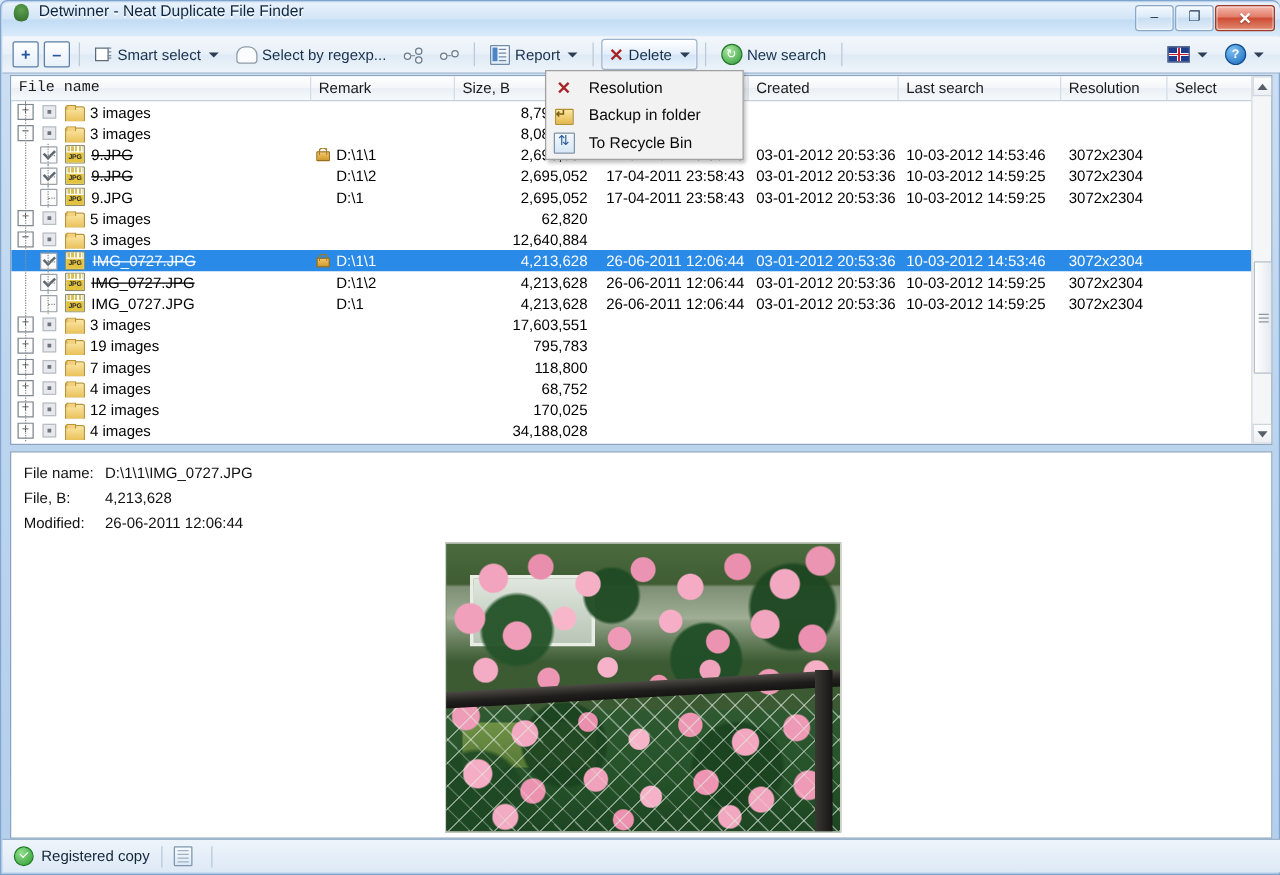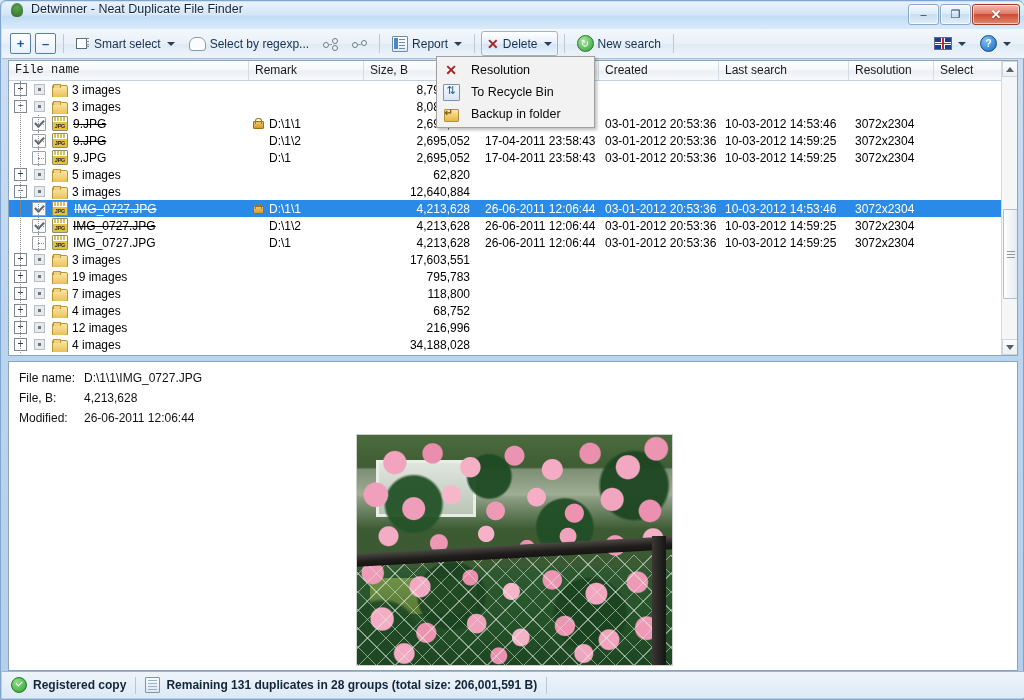--- a/index.html
+++ b/index.html
@@ -297,21 +297,21 @@
       radial-gradient(circle at 72% 95%,#f2a7c0 0 2.8%,transparent 3.2%);
   }
 
   
   #statusbar{
     position:absolute;left:1px;bottom:1px;width:1022px;height:26px;
     background:linear-gradient(to bottom,#eef4fa,#dde9f6);
     border-top:1px solid #9db4cd;
     display:flex;align-items:center;
   }
-  .sb-cell{display:flex;align-items:center;height:100%;padding:0 9px;font-size:12px;color:#12263a;white-space:nowrap;font-weight:bold;}
+  .sb-cell{display:flex;align-items:center;height:100%;padding:0 9px;font-size:12px;color:#12263a;white-space:nowrap;}
   .sb-div{width:1px;height:17px;background:#b9c8d9;}
   .ok-ico{
     width:14px;height:14px;border-radius:50%;margin-right:6px;flex:0 0 auto;
     background:radial-gradient(circle at 35% 30%,#8fe08a,#2f9a33);
     border:1px solid #1f7a24;position:relative;
   }
   .ok-ico:after{
     content:"";position:absolute;left:3.5px;top:3px;width:5px;height:2.5px;
     border-left:1.7px solid #fff;border-bottom:1.7px solid #fff;transform:rotate(-45deg);
   }
@@ -807,21 +807,21 @@
             <span class="tgl">+</span>
             <span style="display: inline-block; width: 7px;"></span>
             <span class="dotbox">
               <i></i>
             </span>
             <span style="display: inline-block; width: 7px;"></span>
             <span class="folder"></span>
             <span style="margin-left: 5px;">12 images</span>
           </div>
           <div class="cell" style="width: 115px; display: flex; align-items: center;"></div>
-          <div class="cell c-size" style="width: 115px;">216,996</div>
+          <div class="cell c-size" style="width: 115px;">170,025</div>
           <div class="cell" style="width: 120px; padding-left: 6px;"></div>
           <div class="cell" style="width: 120px; padding-left: 6px;"></div>
           <div class="cell" style="width: 130px; padding-left: 6px;"></div>
           <div class="cell" style="width: 85px; padding-left: 6px;"></div>
           <div class="cell" style="width: 80px; padding-left: 6px;"></div>
         </div>
         <div class="row">
           <div class="cell c-name" style="width: 240px;">
             <span style="display: inline-block; width: 5px;"></span>
             <span class="tgl">+</span>
@@ -873,29 +873,29 @@
     </div>
   </div>
 
   <div id="delete-menu">
     <div class="mi">
       <span class="mi-ico x-ico">✕</span>
       <span class="mi-lb">Resolution</span>
     </div>
     <div class="mi">
       <span class="mi-ico">
+          <span class="backup-ico"></span>
+        </span>
+      <span class="mi-lb">Backup in folder</span>
+    </div>
+    <div class="mi">
+      <span class="mi-ico">
           <span class="recycle-ico"></span>
         </span>
       <span class="mi-lb">To Recycle Bin</span>
-    </div>
-    <div class="mi">
-      <span class="mi-ico">
-          <span class="backup-ico"></span>
-        </span>
-      <span class="mi-lb">Backup in folder</span>
     </div>
   </div>
 
   <div id="details">
     <div class="dl-row" style="top:9px;">
       <span class="dl-lab" style="left:0;position:relative;">File name:</span>
     </div>
     <div class="dl-row" style="top:9px;left:75px;">
       <span>D:\1\1\IMG_0727.JPG</span>
     </div>
@@ -928,18 +928,17 @@
   </div>
 
   <div id="statusbar">
     <div class="sb-cell">
       <span class="ok-ico"></span>
       <span>Registered copy</span>
     </div>
     <div class="sb-div"></div>
     <div class="sb-cell">
       <span class="rep-ico"></span>
-      <span>Remaining 131 duplicates in 28 groups (total size: 206,001,591 B)</span>
     </div>
     <div class="sb-div"></div>
   </div>
 
 </div>
 
 </body></html>

